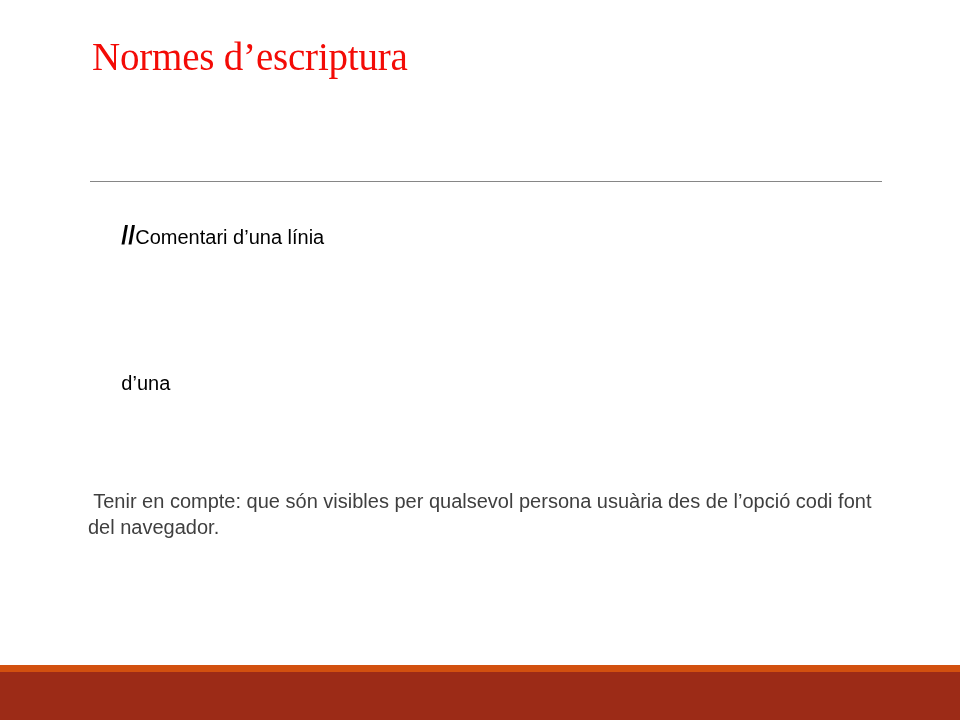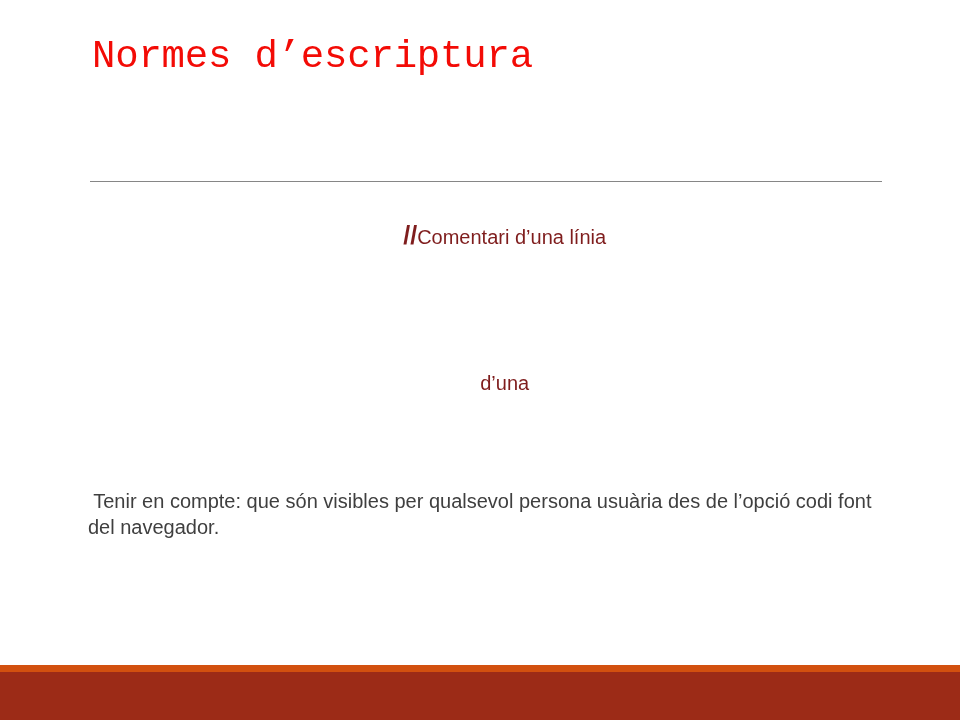--- a/index.html
+++ b/index.html
@@ -24,21 +24,21 @@
 
   
   .title-block {
     position: absolute;
     left: 92px;
     top: 34px;
     width: 800px;
   }
   .title-line {
     color: #F30B06;
-    font-family: Liberation Mono, monospace;
+    font-family: Liberation Serif, serif;
     font-size: 39px;
     font-weight: 400;
     line-height: 46px;
     letter-spacing: -0.2px;
     white-space: nowrap;
   }
 
   
   .divider {
     position: absolute;
@@ -51,27 +51,26 @@
 
   
   .body-block {
     position: absolute;
     left: 88px;
     top: 190px;
     width: 800px;
   }
 
   .code-line {
-    color: #7f1d1d;
+    color: #000000;
     font-family: "Liberation Sans", sans-serif;
     font-size: 20px;
     font-weight: 400;
     line-height: 30px;
     white-space: pre;
-    text-align: center;
   }
   .code-line .mark {
     font-size: 25px;
     font-weight: bold;
     letter-spacing: 0px;
   }
   .code-line .star {
     font-size: 20px;
     font-weight: 400;
   }

